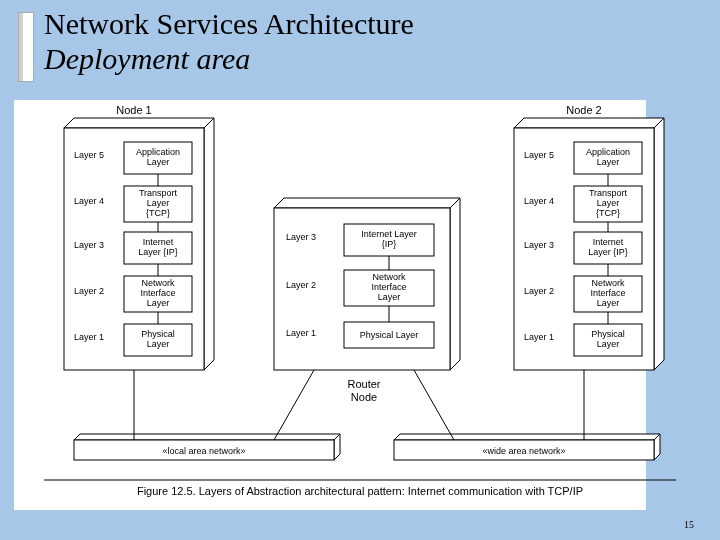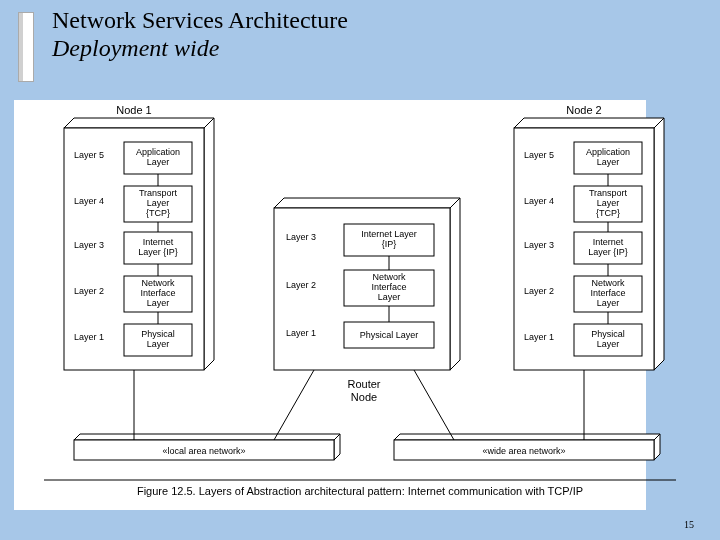--- a/index.html
+++ b/index.html
@@ -1,35 +1,35 @@
 <!DOCTYPE html>
 <html><head>
 <meta charset="utf-8">
 <style>
   html,body{margin:0;padding:0;width:720px;height:540px;background:#a7c7e8;font-family:"Times New Roman",serif;color:#000;}
   .slide{position:relative;width:720px;height:540px;}
   .title-bar{position:absolute;left:18px;top:12px;width:14px;height:68px;background:#fff;border:1px solid #aaa;box-shadow:inset 4px 0 0 #d0d0d0;}
-  .title{position:absolute;left:52px;top:6px;font-size:24px;line-height:1.18;}
+  .title{position:absolute;left:44px;top:6px;font-size:30px;line-height:1.18;}
   .title .sub{font-style:italic;}
   .figure{position:absolute;left:14px;top:100px;width:632px;height:410px;background:#fff;}
   svg{position:absolute;left:0;top:0;}
   .page-num{position:absolute;right:26px;bottom:10px;font-size:10px;}
   text{font-family:Arial,Helvetica,sans-serif;fill:#000;}
   .lbl{font-size:9px;}
   .hdr{font-size:11px;}
   .cap{font-size:11px;}
 </style>
 </head>
 <body>
 
 <div class="slide">
   <div class="title-bar"></div>
   <div class="title">
     <span>Network Services Architecture</span><br>
-    <span class="sub">Deployment wide</span>
+    <span class="sub">Deployment area</span>
   </div>
 
   <div class="figure">
     <svg width="692" height="410" viewBox="0 0 692 410">
 
       <g>
         <polygon points="50,28 190,28 200,18 60,18" fill="#fff" stroke="#000"></polygon>
         <polygon points="190,28 190,270 200,260 200,18" fill="#fff" stroke="#000"></polygon>
         <rect x="50" y="28" width="140" height="242" fill="#fff" stroke="#000"></rect>
         <text class="hdr" x="120" y="14" text-anchor="middle">Node 1</text>

